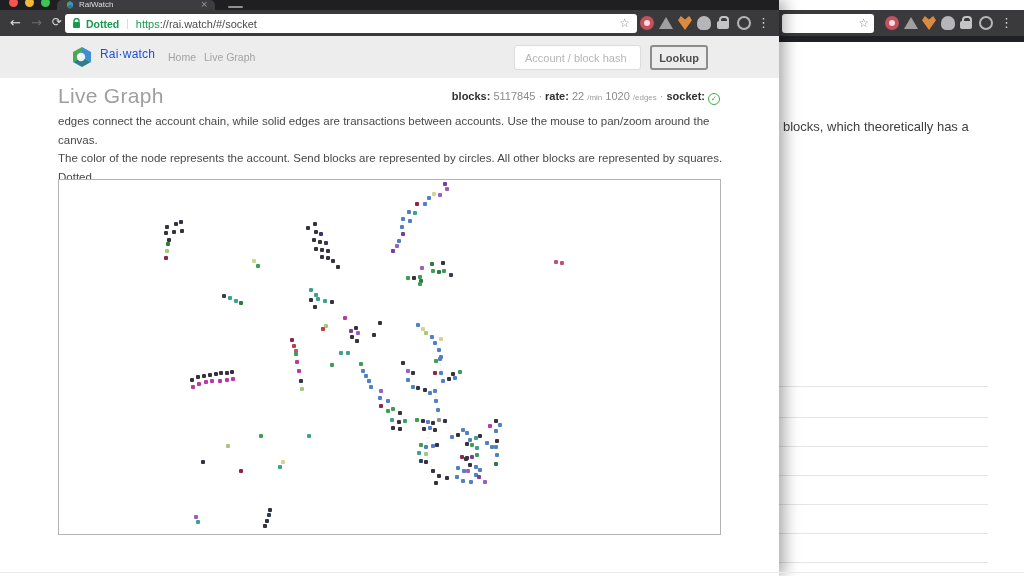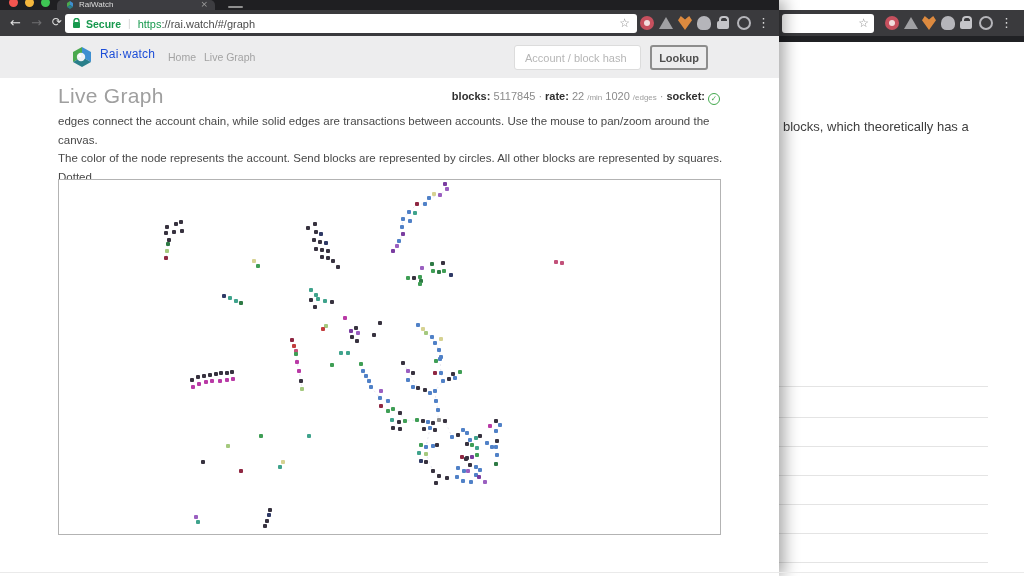--- a/index.html
+++ b/index.html
@@ -146,23 +146,23 @@
 
     <div class="toolbar">
       <span class="navbtn back icon-font">←</span>
       <span class="navbtn fwd icon-font">→</span>
       <span class="navbtn reload icon-font">⟳</span>
       <div class="pill">
         <svg class="lockicon" width="9" height="11" viewBox="0 0 9 11">
           <path d="M2 4 V3 a2.5 2.5 0 0 1 5 0 V4" fill="none" stroke="#17994e" stroke-width="1.4"></path>
           <rect x="1" y="4" width="7" height="6" rx="1" fill="#17994e"></rect>
         </svg>
-        <span class="secure">Secure</span>
+        <span class="secure">Dotted</span>
         <span class="sep">|</span>
-        <span class="url"><span class="scheme">https</span><span>://rai.watch/#/graph</span></span>
+        <span class="url"><span class="scheme">https</span><span>://rai.watch/#/socket</span></span>
         <span class="star icon-font">☆</span>
       </div>
       <span class="ext i-shield m1"></span>
       <span class="ext i-tri m2"></span>
       <span class="ext i-fox m3"></span>
       <span class="ext i-ghost m4"></span>
       <span class="ext i-lock m5"></span>
       <span class="ext i-info m6"></span>
       <span class="menu3 icon-font mm">⋮</span>
     </div>

